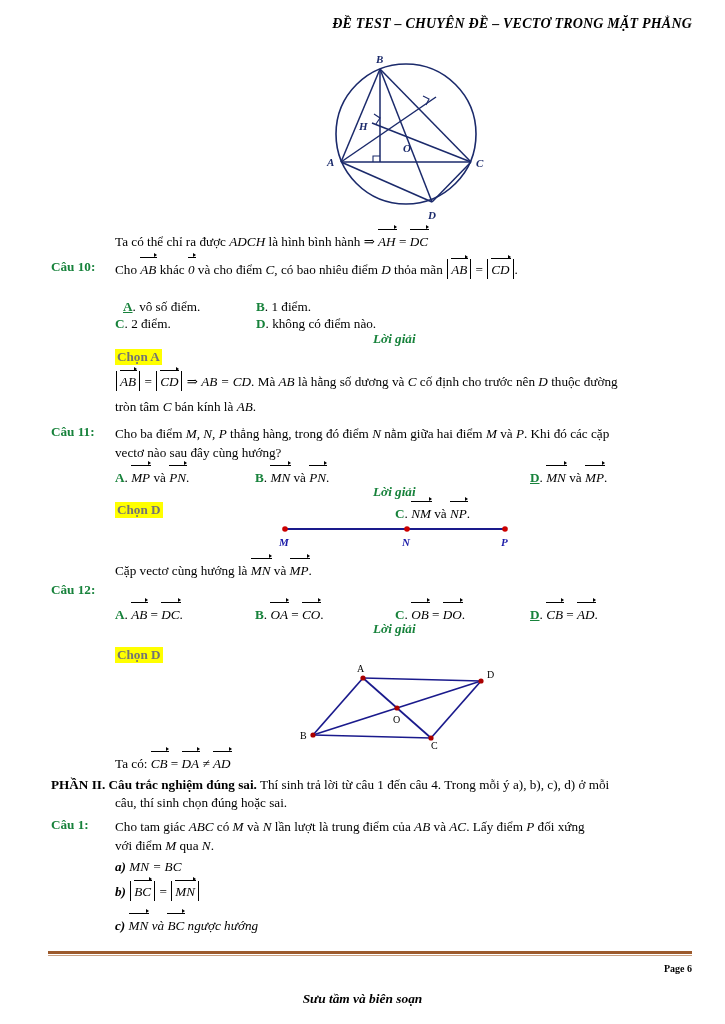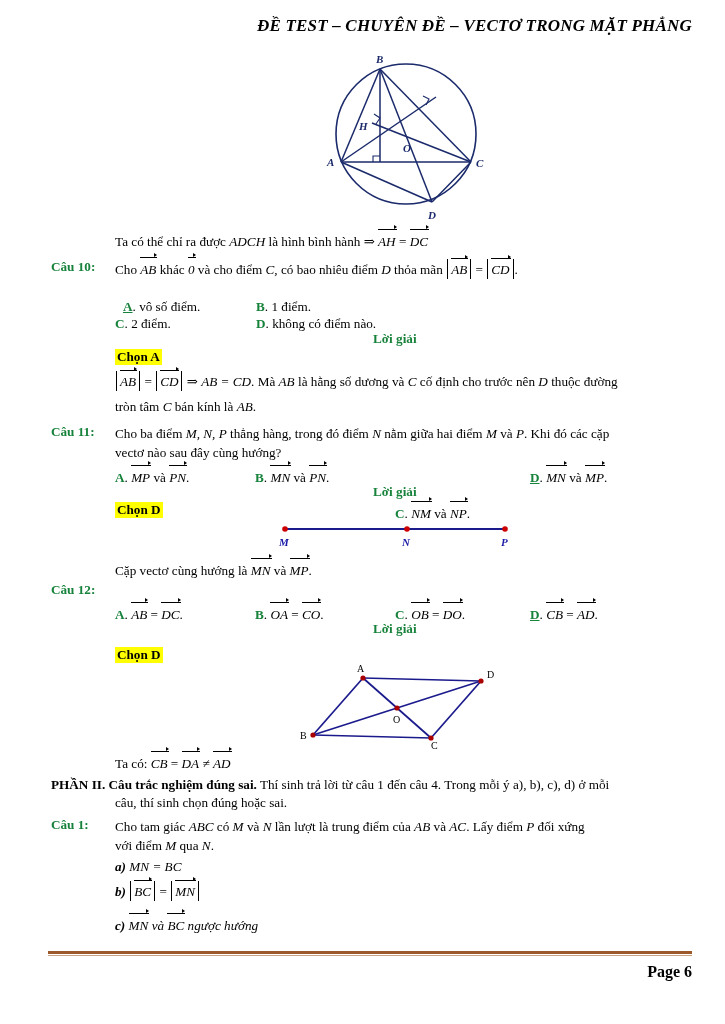--- a/index.html
+++ b/index.html
@@ -23,21 +23,21 @@
     height: 1024px;
   }
 
   
   .doc-header {
     position: absolute;
     top: 16px;
     right: 33px;
     font-weight: bold;
     font-style: italic;
-    font-size: 17px;
+    font-size: 14px;
     letter-spacing: 0.2px;
     white-space: nowrap;
   }
 
   
   .blk {
     position: absolute;
     line-height: 1.5;
   }
   .label-cau {
@@ -48,28 +48,29 @@
   }
   .opt-letter {
     font-weight: bold;
     color: #17823b;
   }
   .opt-letter.correct {
     text-decoration: underline;
   }
   .loigiai {
     position: absolute;
+    font-style: italic;
     font-weight: bold;
     color: #17823b;
     white-space: nowrap;
   }
   .chon {
     position: absolute;
     font-weight: bold;
-    color: #000000;
+    color: #737373;
     background: #ffff00;
     padding: 0 2px;
     white-space: nowrap;
   }
   .mi { font-style: italic; }
 
   
   .vec {
     position: relative;
     font-style: italic;
@@ -129,21 +130,21 @@
     right: 33px;
     top: 955px;
     height: 1px;
     background: #c9a183;
   }
   .page-num {
     position: absolute;
     right: 33px;
     top: 963px;
     font-weight: bold;
-    font-size: 16px;
+    font-size: 10px;
   }
   .footer-credit {
     position: absolute;
     left: 0; right: 0;
     top: 991px;
     text-align: center;
     font-weight: bold;
     font-style: italic;
     font-size: 13.4px;
   }
@@ -426,14 +427,15 @@
     <span style="font-weight:bold;font-style:italic;">c)</span>
     <span class="vec">MN</span>
     <span class="mi">và</span>
     <span class="vec">BC</span>
     <span class="mi">ngược hướng</span>
   </div>
 
   <div class="footer-rule"></div>
   <div class="footer-rule2"></div>
   <div class="page-num">Page 6</div>
+  <div class="footer-credit">Sưu tầm và biên soạn</div>
 
 </div>
 
 </body></html>

